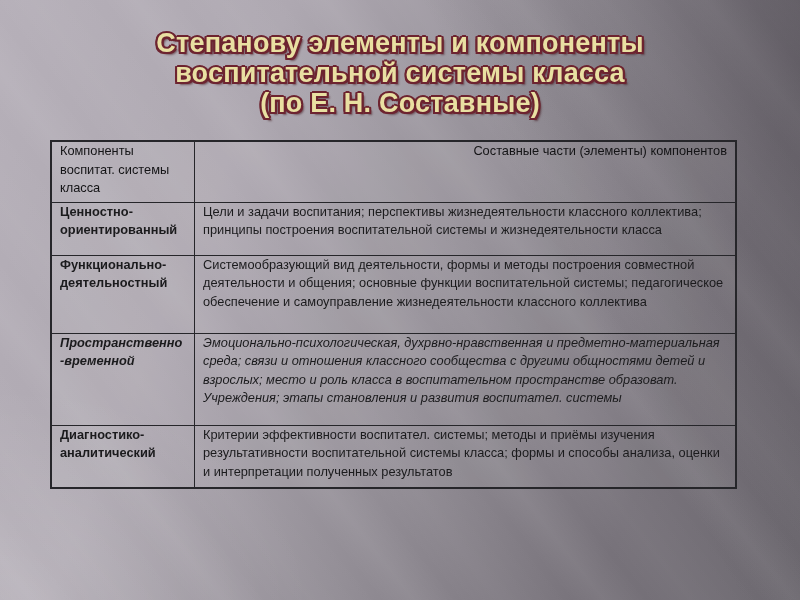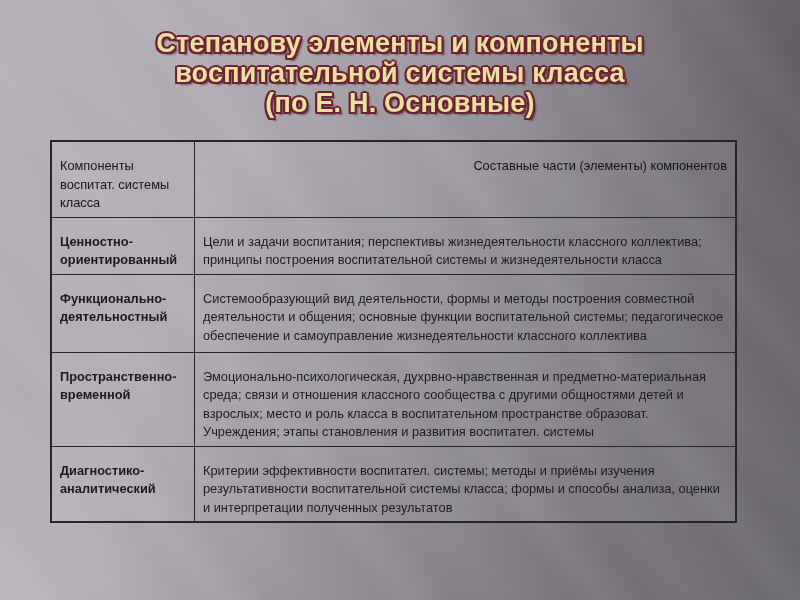--- a/index.html
+++ b/index.html
@@ -52,52 +52,52 @@
     left:50px;top:140px;
     width:687px;
     border-collapse:collapse;
     table-layout:fixed;
     background:rgba(255,255,255,0.05);
     border:2px solid #26262a;
   }
   table.comp td{
     border:1.6px solid #26262a;
     vertical-align:top;
-    padding:15px 8px 4px 8px;
+    padding:0 8px 4px 8px;
     font-size:12.8px;
     line-height:18.5px;
     color:#1b1b1d;
     overflow-wrap:break-word;
   }
   td.c1{width:126px;}
   tr.hdr td{color:#141416;}
   tr.hdr td.c2{text-align:right;}
   td.green{
     color:#1f8a2e;
     font-weight:bold;
   }
   tr.hdr{height:56px;}
   tr.r1{height:42px;}
   tr.r2{height:53px;margin-left:24px;}
   tr.r3{height:78px;}
-  tr.r4{height:92px;}
+  tr.r4{height:92px;font-style:italic;}
   tr.r5{height:63px;}
 </style>
 </head>
 <body>
 
 <div class="slide">
   <div class="bg-lighten"></div>
   <div class="bg-streaks"></div>
   <div class="bg-darkwedge"></div>
 
   <h1 class="title">
     <div>Степанову элементы и компоненты</div>
     <div>воспитательной системы класса</div>
-    <div>(по Е. Н. Основные)</div>
+    <div>(по Е. Н. Составные)</div>
   </h1>
 
   <table class="comp">
     <tbody>
       <tr class="hdr">
         <td class="c1">Компоненты воспитат. системы класса</td>
         <td class="c2">Составные части (элементы) компонентов</td>
       </tr>
       <tr class="r2">
         <td class="c1 green">Ценностно-ориентированный</td>

